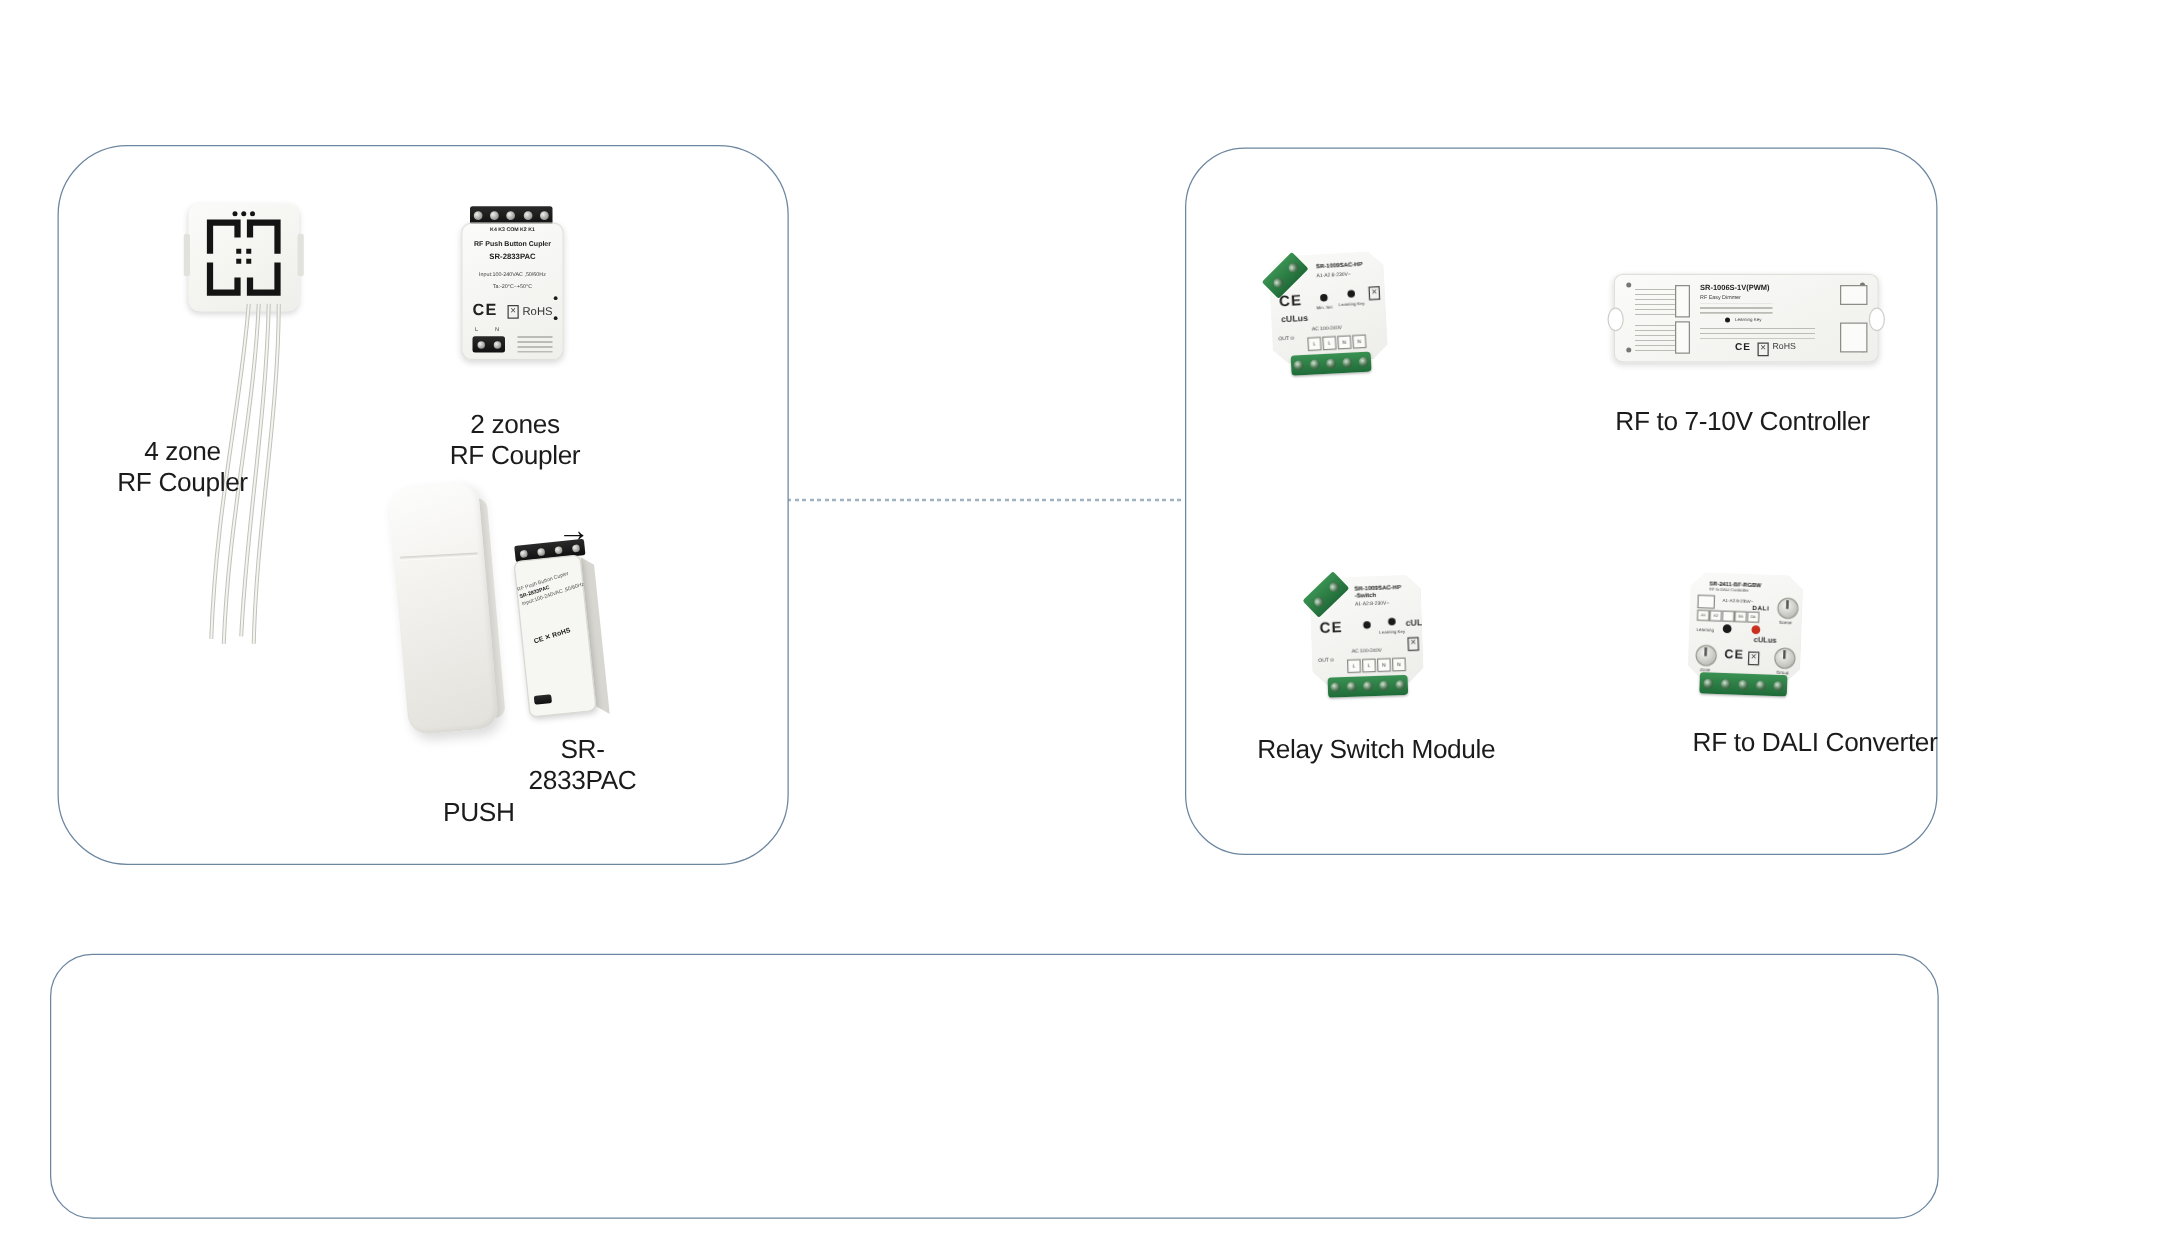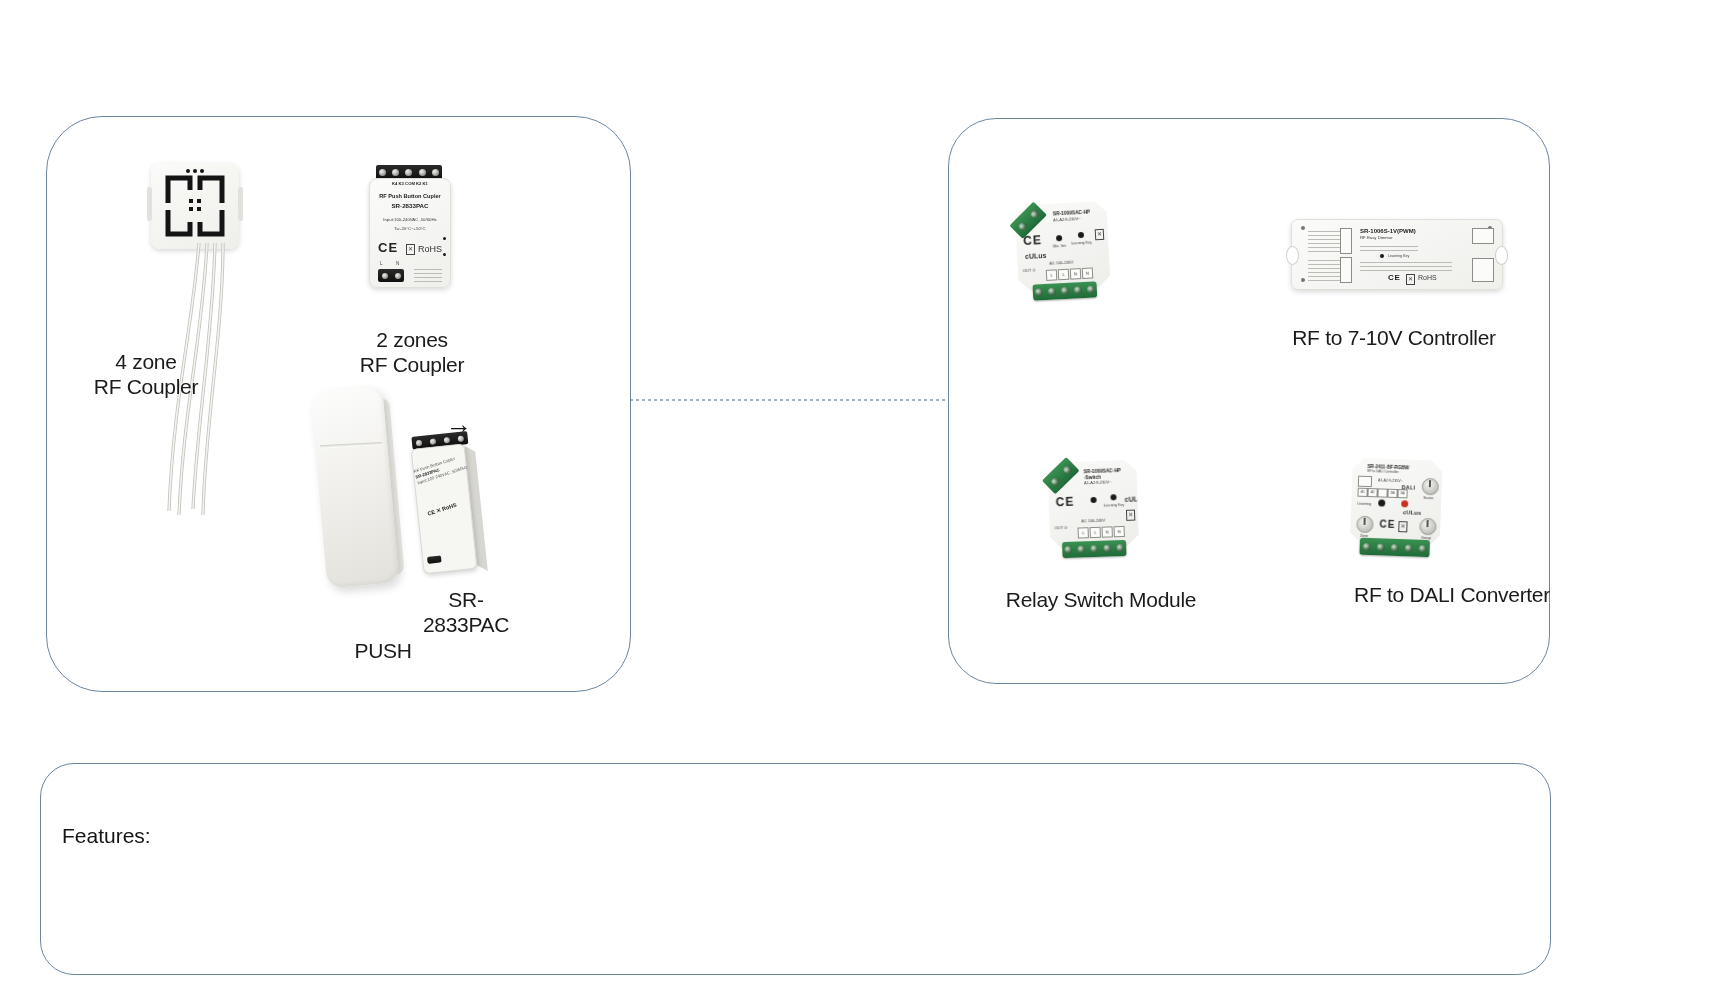--- a/index.html
+++ b/index.html
@@ -299,17 +299,16 @@
           <span class="gscrew"></span>
           <span class="gscrew"></span>
           <span class="gscrew"></span>
       </div>
     </div>
     <div class="lbl" style="left:352px;top:463px;width:206px;margin-left:48px;">RF to DALI Converter</div>
   </div>
 
   <div class="box box-features">
     <div class="abs" style="left:21px;top:60px;width:1450px;">
-      <div class="f-title">Features:</div>
     </div>
   </div>
 
 </div>
 
 </body></html>

